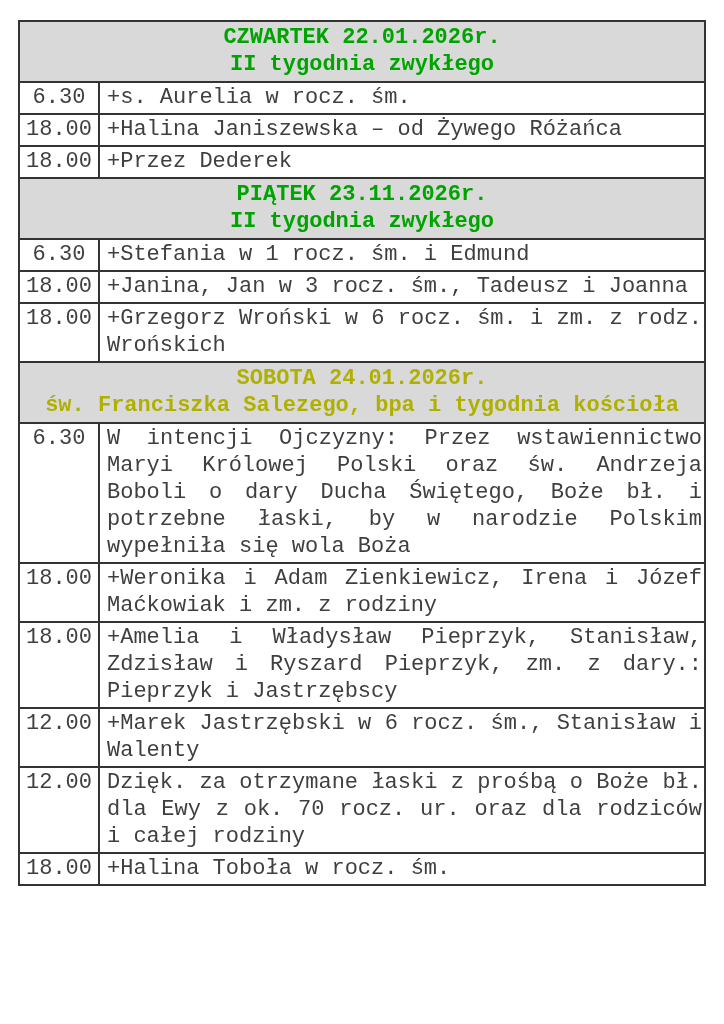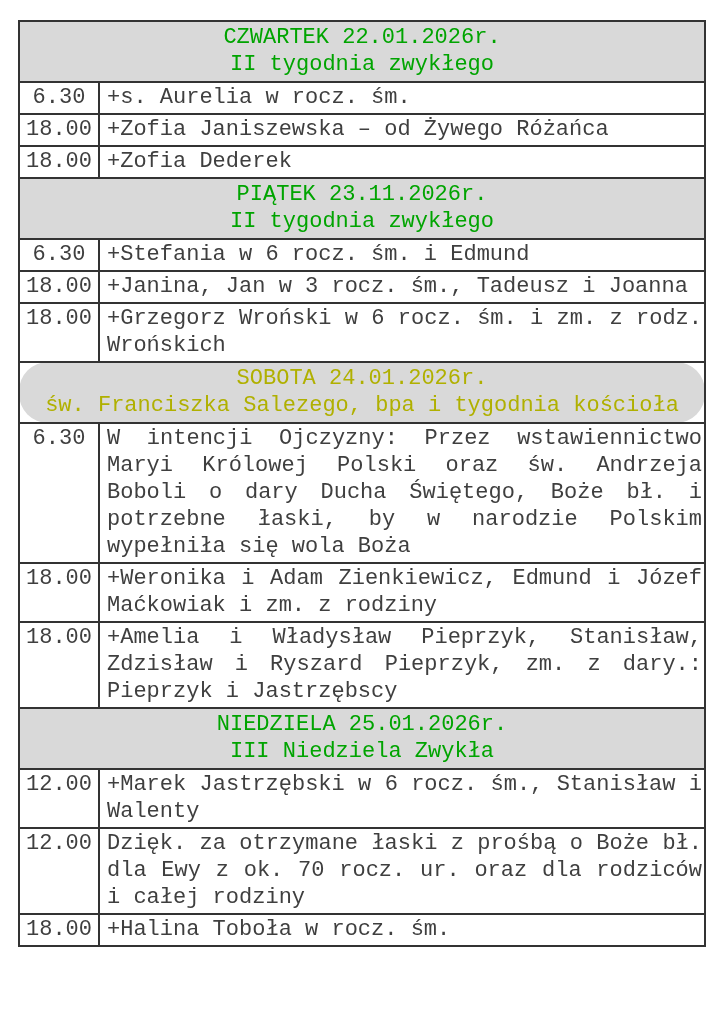--- a/index.html
+++ b/index.html
@@ -27,25 +27,25 @@
     color: var(--text, #3f3f3f);
   }
   col.c-time { width: 80px; }
   td {
     border: 2px solid var(--border, #333333);
     vertical-align: top;
   }
   td.header-cell {
     background: var(--header-bg, #d9d9d9);
     text-align: center;
-    font-weight: normal;
+    font-weight: bold;
     padding: 2px 0 3px 0;
   }
   td.header-cell.green { color: var(--green, #00a400); }
-  td.header-cell.olive { color: var(--olive, #b0b000); border-radius: 29px; }
+  td.header-cell.olive { color: var(--olive, #b0b000); }
   td.time-cell {
     text-align: center;
     padding: 1px 0 2px 0;
     white-space: nowrap;
   }
   td.intention-cell {
     text-align: justify;
     padding: 1px 2px 2px 7px;
   }
 </style>
@@ -64,35 +64,35 @@
             <div>CZWARTEK 22.01.2026r.</div>
             <div>II tygodnia zwykłego</div>
           </td>
         </tr>
         <tr>
           <td class="time-cell">6.30</td>
           <td class="intention-cell">+s. Aurelia w rocz. śm.</td>
         </tr>
         <tr>
           <td class="time-cell">18.00</td>
-          <td class="intention-cell">+Zofia Janiszewska – od Żywego Różańca</td>
+          <td class="intention-cell">+Halina Janiszewska – od Żywego Różańca</td>
         </tr>
         <tr>
           <td class="time-cell">18.00</td>
-          <td class="intention-cell">+Zofia Dederek</td>
+          <td class="intention-cell">+Przez Dederek</td>
         </tr>
         <tr>
           <td colspan="2" class="header-cell green">
             <div>PIĄTEK 23.11.2026r.</div>
             <div>II tygodnia zwykłego</div>
           </td>
         </tr>
         <tr>
           <td class="time-cell">6.30</td>
-          <td class="intention-cell">+Stefania w 6 rocz. śm. i Edmund</td>
+          <td class="intention-cell">+Stefania w 1 rocz. śm. i Edmund</td>
         </tr>
         <tr>
           <td class="time-cell">18.00</td>
           <td class="intention-cell">+Janina, Jan w 3 rocz. śm., Tadeusz i Joanna</td>
         </tr>
         <tr>
           <td class="time-cell">18.00</td>
           <td class="intention-cell">+Grzegorz Wroński w 6 rocz. śm. i zm. z rodz. Wrońskich</td>
         </tr>
         <tr>
@@ -100,31 +100,25 @@
             <div>SOBOTA 24.01.2026r.</div>
             <div>św. Franciszka Salezego, bpa i tygodnia kościoła</div>
           </td>
         </tr>
         <tr>
           <td class="time-cell">6.30</td>
           <td class="intention-cell">W intencji Ojczyzny: Przez wstawiennictwo Maryi Królowej Polski oraz św. Andrzeja Boboli o dary Ducha Świętego, Boże bł. i potrzebne łaski, by w narodzie Polskim wypełniła się wola Boża</td>
         </tr>
         <tr>
           <td class="time-cell">18.00</td>
-          <td class="intention-cell">+Weronika i Adam Zienkiewicz, Edmund i Józef Maćkowiak i zm. z rodziny</td>
+          <td class="intention-cell">+Weronika i Adam Zienkiewicz, Irena i Józef Maćkowiak i zm. z rodziny</td>
         </tr>
         <tr>
           <td class="time-cell">18.00</td>
           <td class="intention-cell">+Amelia i Władysław Pieprzyk, Stanisław, Zdzisław i Ryszard Pieprzyk, zm. z dary.: Pieprzyk i Jastrzębscy</td>
-        </tr>
-        <tr>
-          <td colspan="2" class="header-cell green">
-            <div>NIEDZIELA 25.01.2026r.</div>
-            <div>III Niedziela Zwykła</div>
-          </td>
         </tr>
         <tr>
           <td class="time-cell">12.00</td>
           <td class="intention-cell">+Marek Jastrzębski w 6 rocz. śm., Stanisław i Walenty</td>
         </tr>
         <tr>
           <td class="time-cell">12.00</td>
           <td class="intention-cell">Dzięk. za otrzymane łaski z prośbą o Boże bł. dla Ewy z ok. 70 rocz. ur. oraz dla rodziców i całej rodziny</td>
         </tr>
         <tr>

